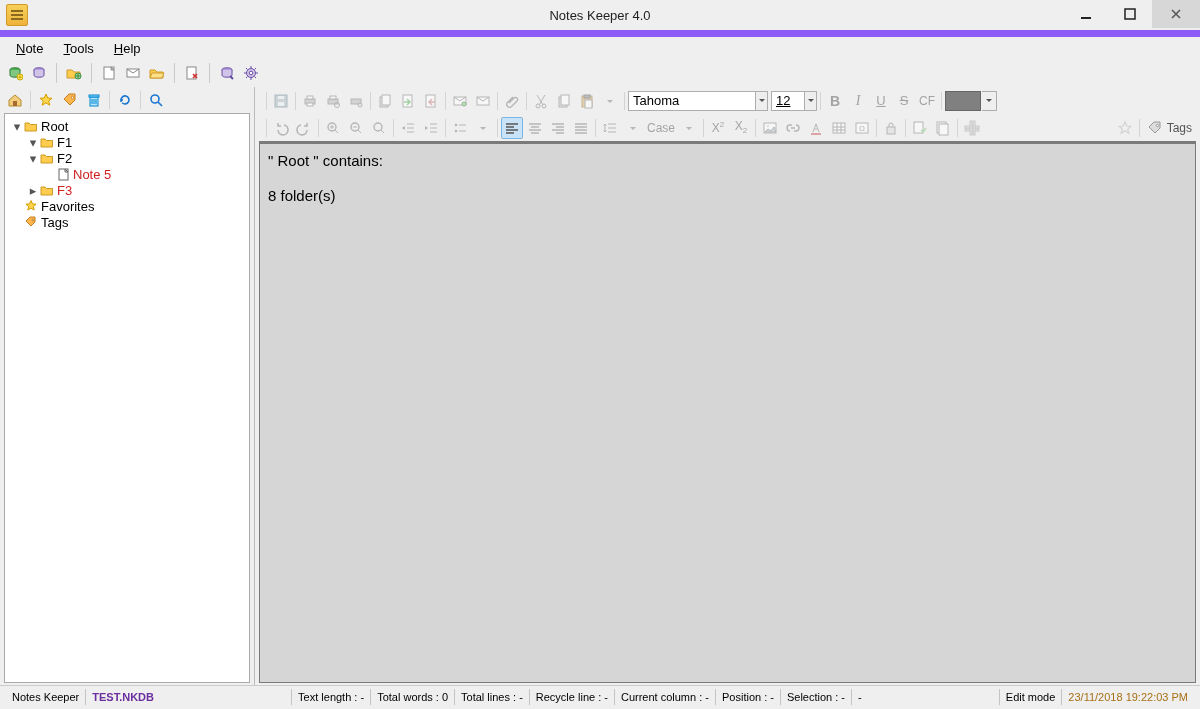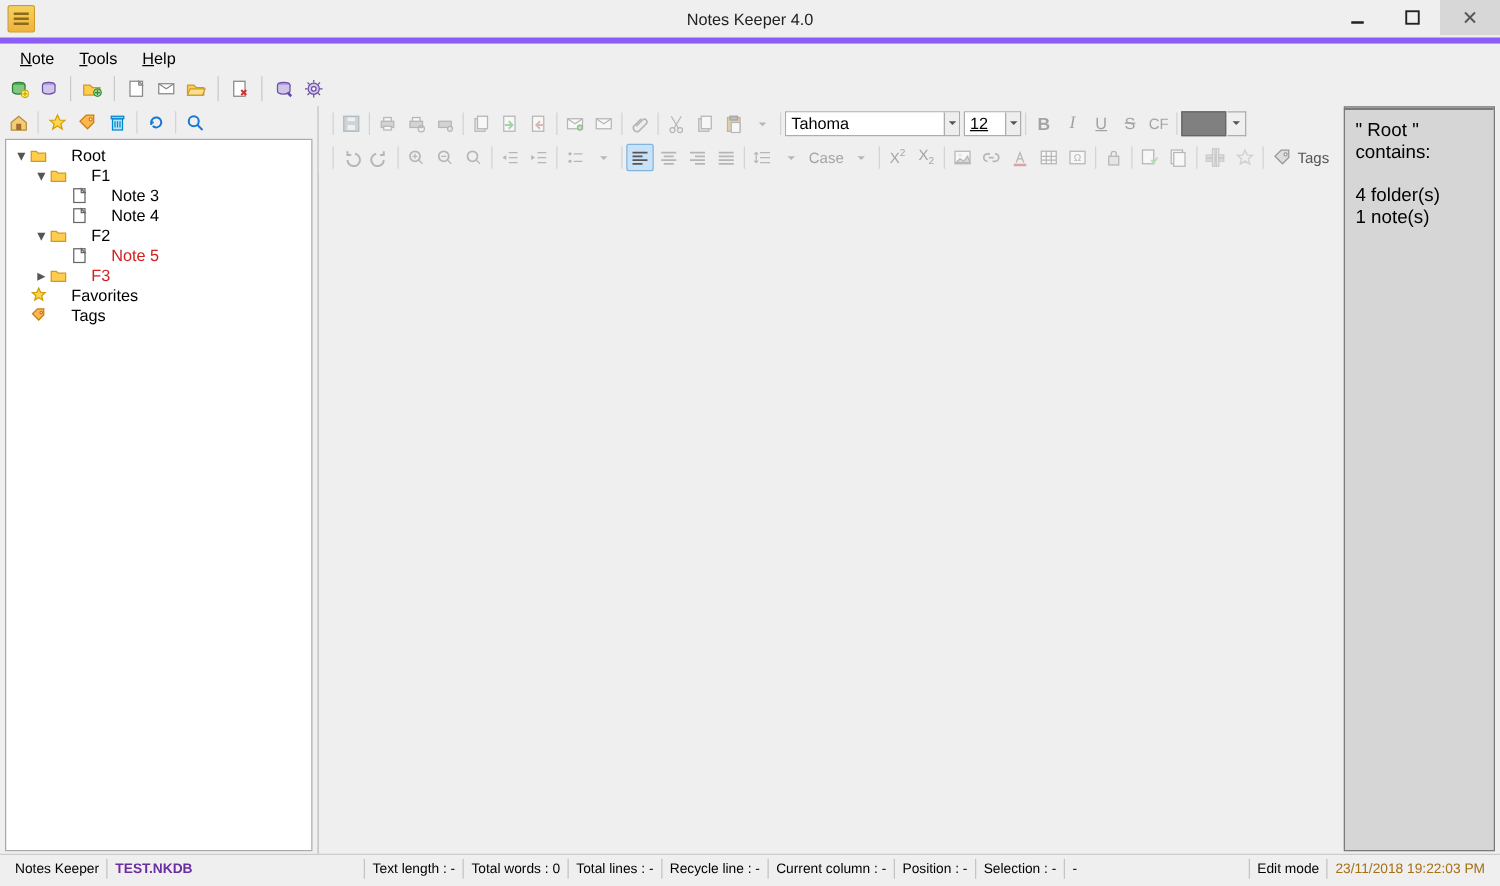--- a/index.html
+++ b/index.html
@@ -12,21 +12,21 @@
     background: #efefef;
     color: #000;
     overflow: hidden;
     user-select: none;
   }
   .titlebar {
     height: 30px;
     background: #efefef;
     display: flex;
     align-items: center;
-    border-bottom: 5px solid #8b5cf6;
+    border-bottom: 7px solid #8b5cf6;
   }
   .titlebar .app-icon {
     width: 20px;
     height: 20px;
     margin: 0 6px;
     background: linear-gradient(#f7d158,#f0b33b);
     border: 1px solid #cf9a2a;
     border-radius: 2px;
     display: inline-flex;
     align-items: center;
@@ -149,35 +149,35 @@
     white-space: nowrap;
   }
   .tw {
     width: 12px;
     height: 12px;
     display: inline-flex;
     align-items: center;
     justify-content: center;
     color: #555;
   }
-  .label { margin-left: 16px; }
+  .label { margin-left: 0; }
   .red { color: #d02020; }
   .ico {
     width: 16px;
     height: 16px;
     display: inline-flex;
     align-items: center;
     justify-content: center;
     margin-right: 2px;
   }
 
   .content-panel {
     flex: 1;
     display: flex;
-    flex-direction: row;
+    flex-direction: column;
   }
   .editor-toolbars {
     height: 54px;
     display: flex;
     flex-direction: column;
     background: #efefef;
   }
   .editor-row {
     height: 27px;
     display: flex;
@@ -427,46 +427,20 @@
             <li>
               <div class="row">
                 <span class="tw">▾</span>
                 <span class="ico">
                     <svg width="14" height="14">
                       <path d="M1 4 h4 l1.5 1.5 h6 v6.5 h-11.5 z" fill="#ffcc4d" stroke="#cc9a2b"></path>
                     </svg>
                   </span>
                 <span class="label">F1</span>
               </div>
-              <ul>
-                <li>
-                    <div class="row">
-                      <span class="tw"></span>
-                      <span class="ico">
-                        <svg width="13" height="13">
-                          <rect x="2" y="1" width="9" height="11" fill="#fff" stroke="#666"></rect>
-                          <path d="M8 1 l3 3 h-3 z" fill="#ddd" stroke="#666"></path>
-                        </svg>
-                      </span>
-                      <span class="label">Note 3</span>
-                    </div>
-                  </li>
-                <li>
-                    <div class="row">
-                      <span class="tw"></span>
-                      <span class="ico">
-                        <svg width="13" height="13">
-                          <rect x="2" y="1" width="9" height="11" fill="#fff" stroke="#666"></rect>
-                          <path d="M8 1 l3 3 h-3 z" fill="#ddd" stroke="#666"></path>
-                        </svg>
-                      </span>
-                      <span class="label">Note 4</span>
-                    </div>
-                  </li>
-              </ul>
             </li>
             <li>
               <div class="row">
                 <span class="tw">▾</span>
                 <span class="ico">
                     <svg width="14" height="14">
                       <path d="M1 4 h4 l1.5 1.5 h6 v6.5 h-11.5 z" fill="#ffcc4d" stroke="#cc9a2b"></path>
                     </svg>
                   </span>
                 <span class="label">F2</span>
@@ -849,22 +823,21 @@
             </svg>
           <span style="color:#555">Tags</span>
         </span>
       </div>
     </div>
 
     <div class="content-body">
       <div style="border-top:2px solid #7a7a7a;margin:-12px -8px 8px -8px"></div>
       <div>" Root " contains:</div>
       <div style="height:18px"></div>
-      <div>4 folder(s)</div>
-      <div>1 note(s)</div>
+      <div>8 folder(s)</div>
     </div>
   </div>
 </div>
 
 <div class="statusbar">
   <span class="status-cell">Notes Keeper</span>
   <span class="status-cell purple">TEST.NKDB</span>
   <span class="spacer"></span>
   <span class="status-cell">Text length : -</span>
   <span class="status-cell">Total words : 0</span>

